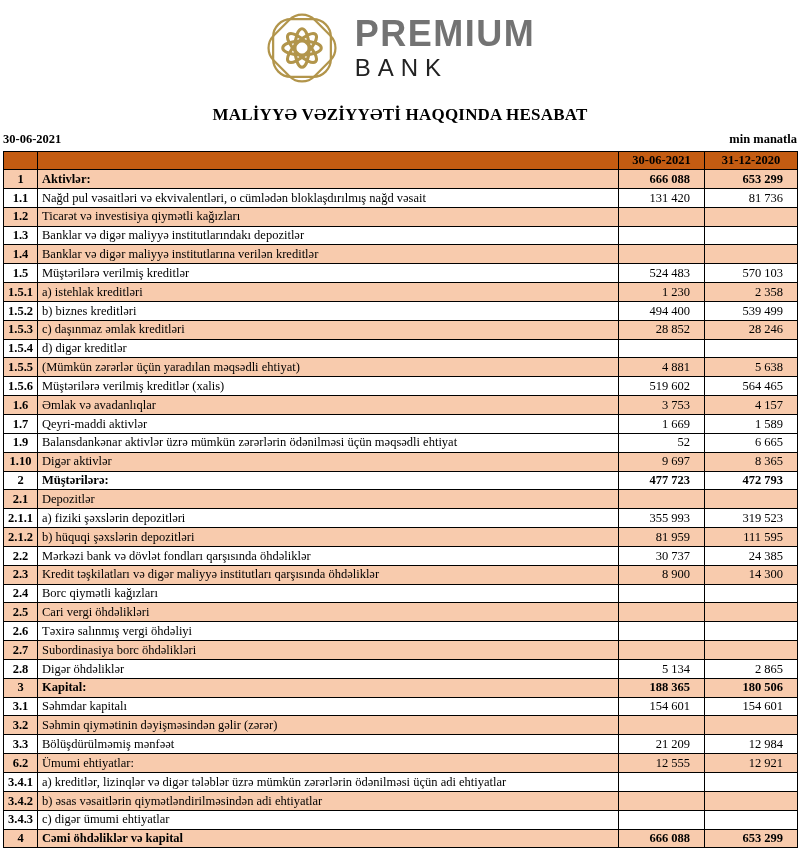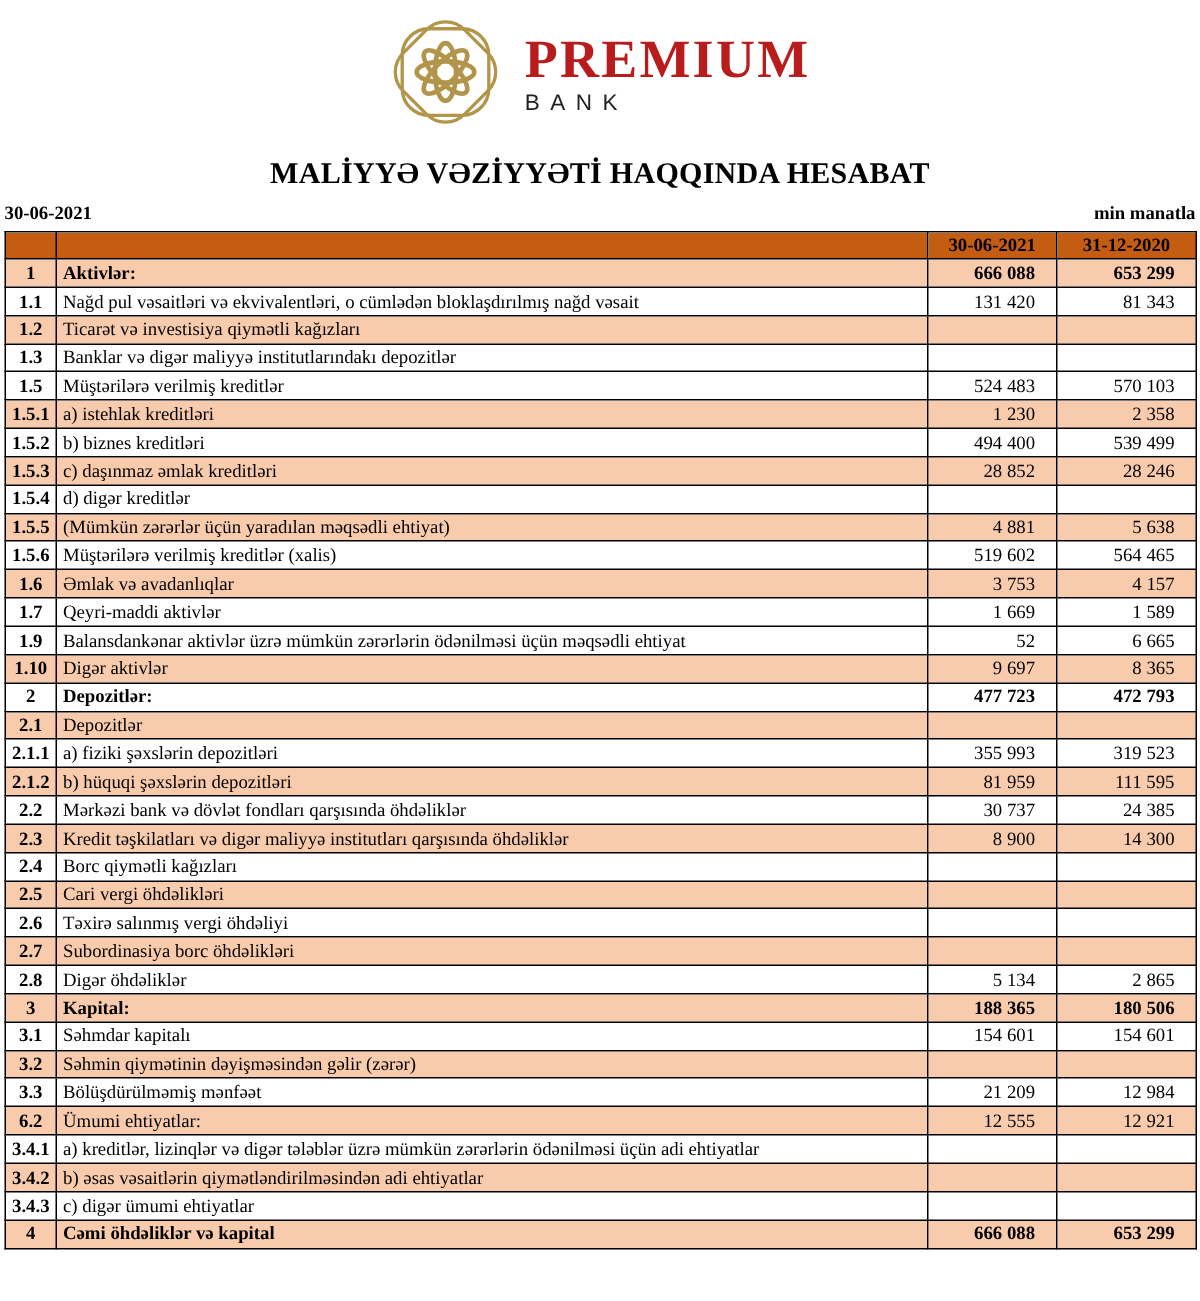--- a/index.html
+++ b/index.html
@@ -3,25 +3,25 @@
 <meta charset="utf-8">
 <style>
   html,body{margin:0;padding:0;background:#fff;}
   body{width:800px;height:867px;font-family:"Liberation Serif",serif;color:#000;overflow:hidden;}
   .page{padding:0 3px;}
 
   
   .logo-row{display:flex;justify-content:center;align-items:center;padding-top:7px;height:82px;gap:16px;}
   .emblem{flex:0 0 auto;}
   .logo-text{display:flex;flex-direction:column;justify-content:center;font-family:"Liberation Sans",sans-serif;}
-  .brand{font-size:36px;font-weight:bold;letter-spacing:1.5px;line-height:1;color:#b91c1c;font-family:Liberation Serif, serif;}
-  .brand-sub{font-size:15px;font-weight:400;letter-spacing:7px;line-height:1;color:#222;margin-top:4px;}
+  .brand{font-size:36px;font-weight:bold;letter-spacing:1.5px;line-height:1;color:#737373;}
+  .brand-sub{font-size:24px;font-weight:400;letter-spacing:7px;line-height:1;color:#222;margin-top:4px;}
 
   
-  .title{text-align:center;font-weight:bold;font-size:20px;letter-spacing:.2px;margin:16px 0 0;}
+  .title{text-align:center;font-weight:bold;font-size:17px;letter-spacing:.2px;margin:16px 0 0;}
   .meta-row{display:flex;justify-content:space-between;align-items:baseline;font-weight:bold;font-size:12.5px;margin:7px 0 4px;}
 
   
   table{border-collapse:collapse;table-layout:fixed;width:794px;}
   col.c1{width:34px;} col.c2{width:581px;} col.c3{width:86px;} col.c4{width:93px;}
   th,td{border:1px solid #000;overflow:hidden;white-space:nowrap;vertical-align:middle;}
   thead th{background:#C45C12;height:17px;font-size:12.5px;font-weight:bold;text-align:center;padding:0;}
   td{height:17.85px;font-size:12.5px;padding:0;line-height:1;}
   td.c-no{text-align:center;font-weight:bold;}
   td.c-label{padding-left:4px;}
@@ -80,31 +80,37 @@
         <tr class="shade bold">
           <td class="c-no">1</td>
           <td class="c-label">Aktivlər:</td>
           <td class="c-val">666 088</td>
           <td class="c-val">653 299</td>
         </tr>
         <tr class="">
           <td class="c-no">1.1</td>
           <td class="c-label">Nağd pul vəsaitləri və  ekvivalentləri, o cümlədən bloklaşdırılmış nağd vəsait</td>
           <td class="c-val">131 420</td>
-          <td class="c-val">81 343</td>
+          <td class="c-val">81 736</td>
         </tr>
         <tr class="shade">
           <td class="c-no">1.2</td>
           <td class="c-label">Ticarət və investisiya qiymətli kağızları</td>
           <td class="c-val"></td>
           <td class="c-val"></td>
         </tr>
         <tr class="">
           <td class="c-no">1.3</td>
           <td class="c-label">Banklar və digər maliyyə institutlarındakı depozitlər</td>
+          <td class="c-val"></td>
+          <td class="c-val"></td>
+        </tr>
+        <tr class="shade">
+          <td class="c-no">1.4</td>
+          <td class="c-label">Banklar və digər maliyyə institutlarına verilən kreditlər</td>
           <td class="c-val"></td>
           <td class="c-val"></td>
         </tr>
         <tr class=" vbold">
           <td class="c-no">1.5</td>
           <td class="c-label">Müştərilərə verilmiş kreditlər</td>
           <td class="c-val">524 483</td>
           <td class="c-val">570 103</td>
         </tr>
         <tr class="shade">
@@ -162,21 +168,21 @@
           <td class="c-val">6 665</td>
         </tr>
         <tr class="shade">
           <td class="c-no">1.10</td>
           <td class="c-label">Digər aktivlər</td>
           <td class="c-val">9 697</td>
           <td class="c-val">8 365</td>
         </tr>
         <tr class=" bold">
           <td class="c-no">2</td>
-          <td class="c-label">Depozitlər:</td>
+          <td class="c-label">Müştərilərə:</td>
           <td class="c-val">477 723</td>
           <td class="c-val">472 793</td>
         </tr>
         <tr class="shade">
           <td class="c-no">2.1</td>
           <td class="c-label">Depozitlər</td>
           <td class="c-val"></td>
           <td class="c-val"></td>
         </tr>
         <tr class="">

